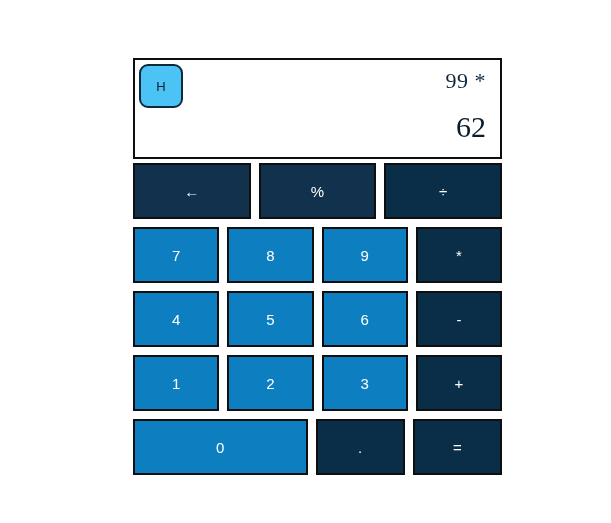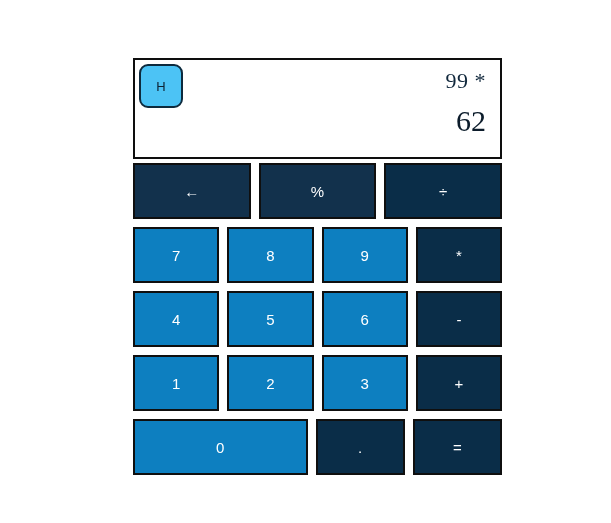--- a/index.html
+++ b/index.html
@@ -66,21 +66,21 @@
     font-size: 22px;
     line-height: 26px;
     letter-spacing: 0.5px;
     white-space: pre;
   }
 
   #result-text {
     color: #0c1c2b;
     font-size: 30px;
     line-height: 34px;
-    margin-top: 10px;
+    margin-top: 16px;
     white-space: pre;
   }
 
   
   #keypad {
     margin-top: 4px;
     display: flex;
     flex-direction: column;
     gap: 8px;
   }

